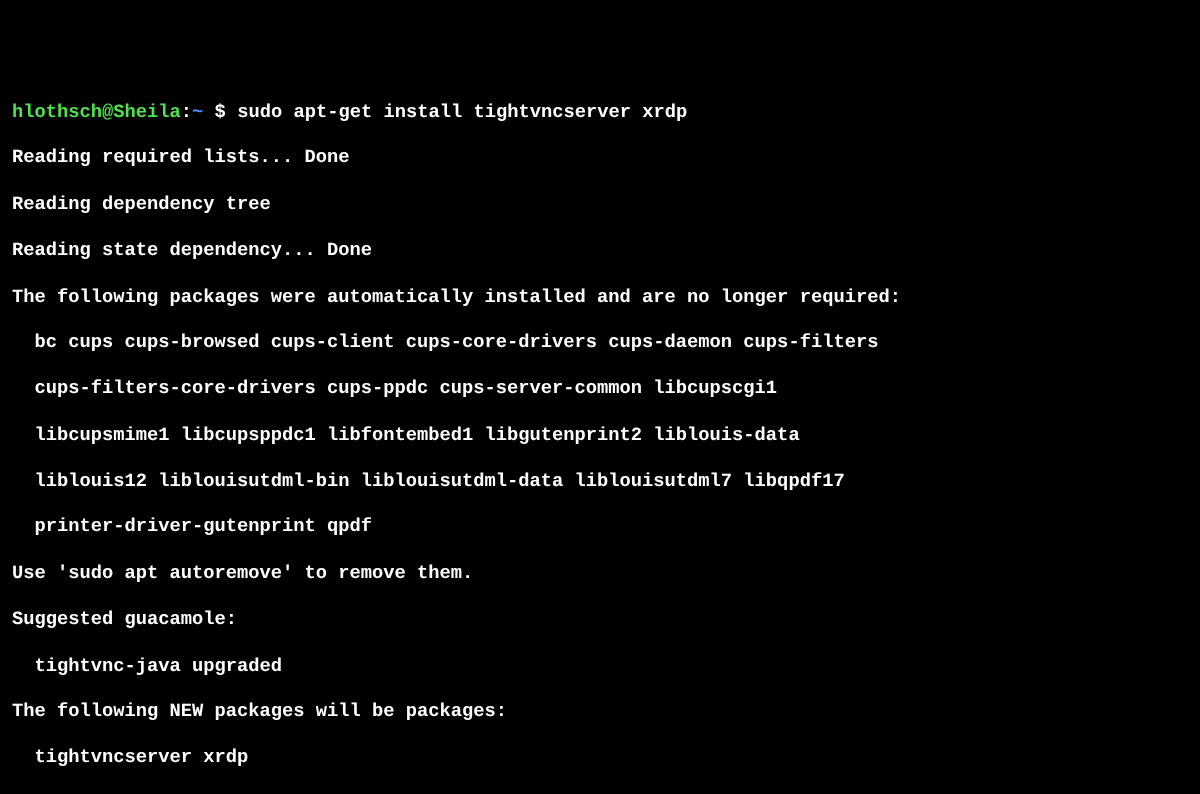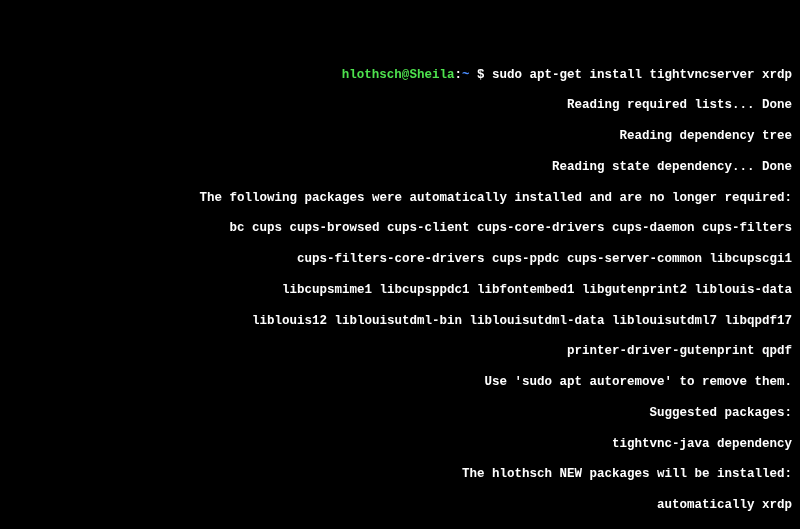--- a/index.html
+++ b/index.html
@@ -1,15 +1,15 @@
 <!DOCTYPE html>
 <html><head>
   <meta charset="utf-8">
   <style>
-    * { margin: 0; padding: 0; box-sizing: border-box; text-align: right; }
+    * { margin: 0; padding: 0; box-sizing: border-box; }
     body {
       background: #000;
       color: #fff;
       font-family: "Menlo", "Monaco", "Consolas", "Courier New", monospace;
       font-size: 12.5px;
       line-height: 1.23;
       padding: 6px 8px;
       width: 800px;
       height: 529px;
       overflow: hidden;
@@ -32,24 +32,24 @@
 <span class="line">Reading required lists... Done</span>
 <span class="line">Reading dependency tree</span>
 <span class="line">Reading state dependency... Done</span>
 <span class="line">The following packages were automatically installed and are no longer required:</span>
 <span class="line">  bc cups cups-browsed cups-client cups-core-drivers cups-daemon cups-filters</span>
 <span class="line">  cups-filters-core-drivers cups-ppdc cups-server-common libcupscgi1</span>
 <span class="line">  libcupsmime1 libcupsppdc1 libfontembed1 libgutenprint2 liblouis-data</span>
 <span class="line">  liblouis12 liblouisutdml-bin liblouisutdml-data liblouisutdml7 libqpdf17</span>
 <span class="line">  printer-driver-gutenprint qpdf</span>
 <span class="line">Use 'sudo apt autoremove' to remove them.</span>
-<span class="line">Suggested packages:</span>
-<span class="line">  tightvnc-java dependency</span>
-<span class="line">The hlothsch NEW packages will be installed:</span>
-<span class="line">  automatically xrdp</span>
+<span class="line">Suggested guacamole:</span>
+<span class="line">  tightvnc-java upgraded</span>
+<span class="line">The following NEW packages will be packages:</span>
+<span class="line">  tightvncserver xrdp</span>
 <span class="line">0 upgraded, 2 newly installed, 0 to remove and 0 not upgraded.</span>
 
 
 
 
 
 
 
 
 

